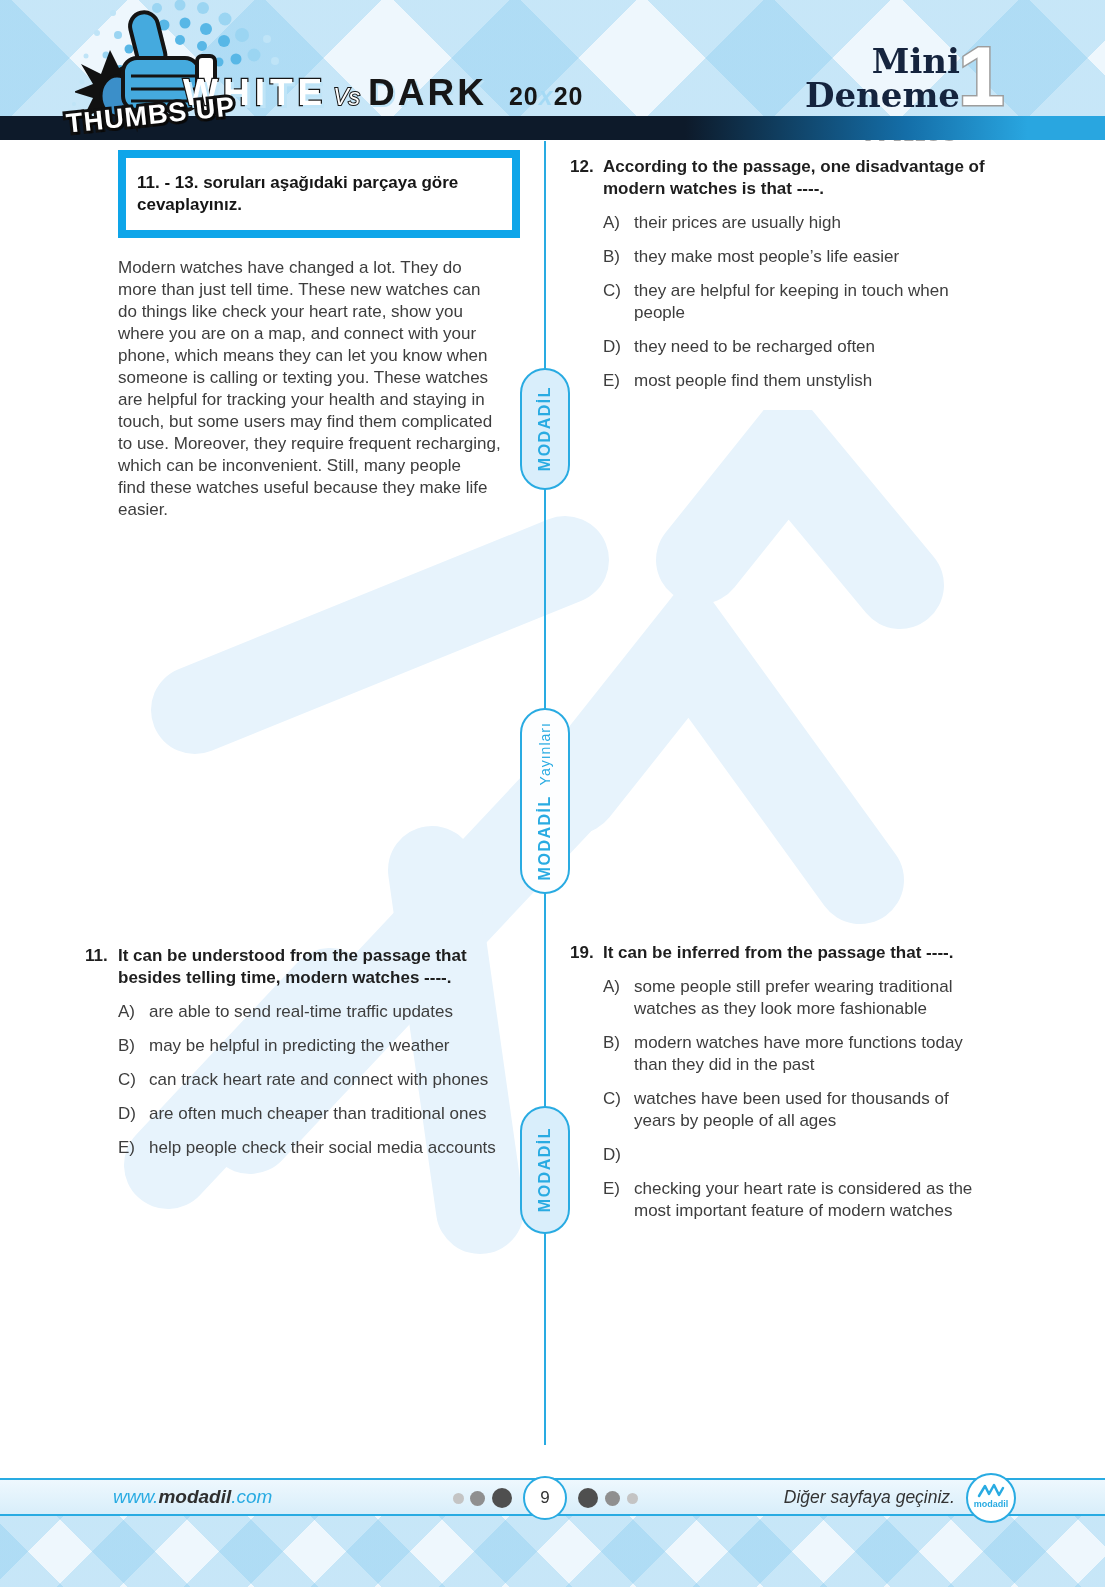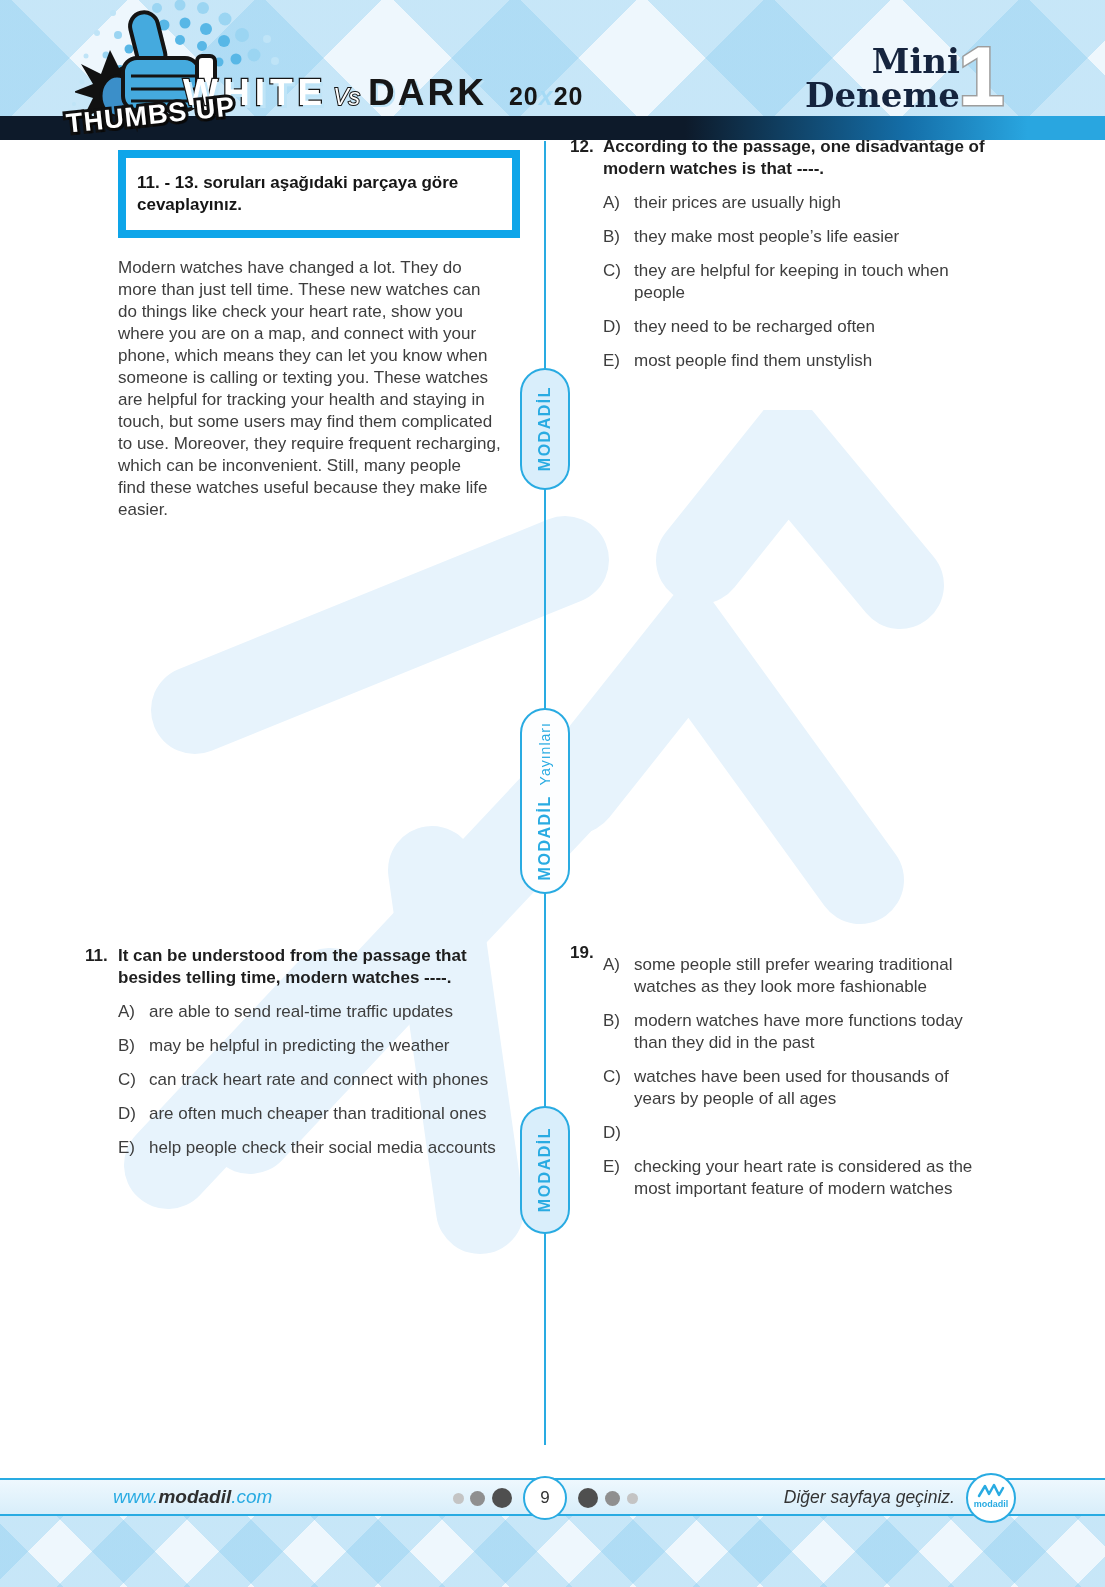--- a/index.html
+++ b/index.html
@@ -82,21 +82,21 @@
   .q-num { width:33px; flex:none; font-size:17px; font-weight:bold; color:#1e1e1e; line-height:22px; }
   .q-body { flex:1; }
   .stem { font-size:17px; font-weight:bold; color:#1e1e1e; line-height:22px; white-space:pre-line; }
   .opts { margin-top:3px; }
   .opt { display:flex; margin-top:12px; font-size:17px; line-height:22px; color:#3d3d3d; }
   .opt-letter { width:31px; flex:none; }
   .opt-text { white-space:pre-line; }
 
   .col-left  { position:absolute; left:85px;  top:150px; width:440px; z-index:2; }
   .q11 { left:85px;  top:945px; width:440px; }
-  .q12 { left:570px; top:136px; width:452px; }
+  .q12 { left:570px; top:156px; width:452px; }
   .q13 { left:570px; top:942px; width:452px; }
 
   
   .footer-band {
     position:absolute; left:0; top:1478px; width:1105px; height:38px; z-index:3;
     background:linear-gradient(180deg,#eef8fe,#d8eefa);
     border-top:2px solid #29abe2; border-bottom:2px solid #29abe2;
   }
   .footer-pattern { position:absolute; left:0; top:1516px; width:1105px; height:71px; z-index:2; }
   .site-url { position:absolute; left:113px; top:0; line-height:34px; font-size:19px; }
@@ -287,20 +287,21 @@
             <span class="opt-letter">E)</span>
             <span class="opt-text">most people find them unstylish</span>
           </div>
       </div>
     </div>
   </div>
 
   <div class="qblock q13">
     <div class="q-num">19.</div>
     <div class="q-body">
+      <div class="stem">It can be inferred from the passage that ----.</div>
       <div class="opts">
         <div class="opt">
             <span class="opt-letter">A)</span>
             <span class="opt-text">some people still prefer wearing traditional
 watches as they look more fashionable</span>
           </div>
         <div class="opt">
             <span class="opt-letter">B)</span>
             <span class="opt-text">modern watches have more functions today
 than they did in the past</span>

